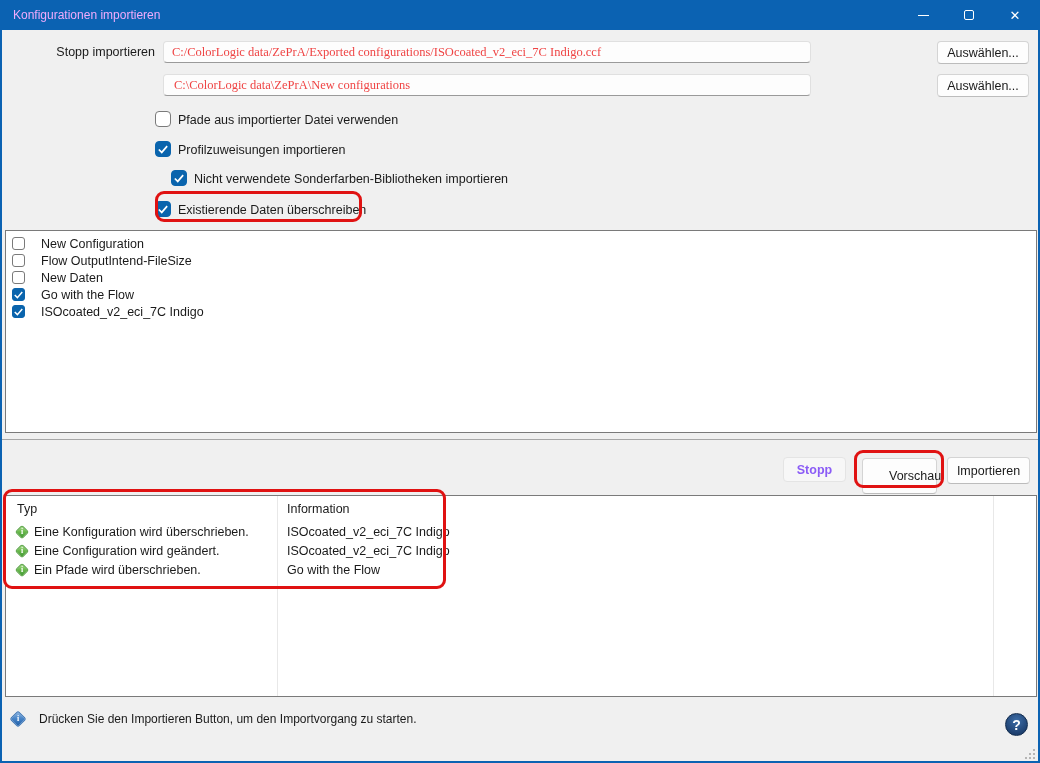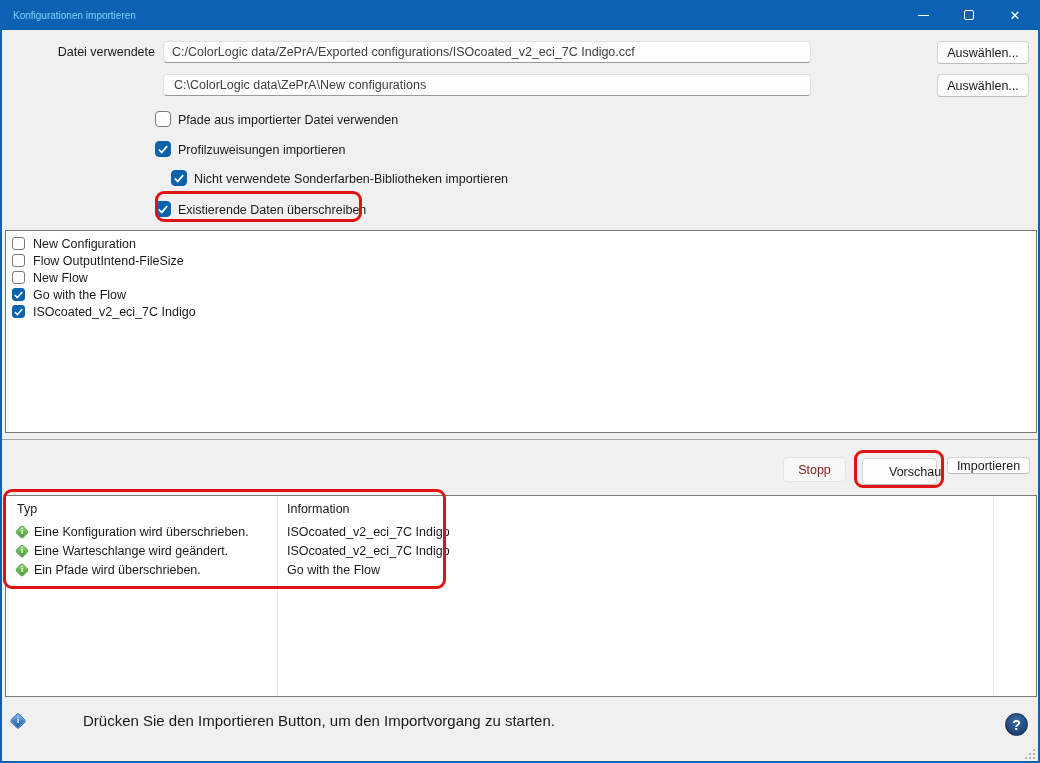--- a/index.html
+++ b/index.html
@@ -5,49 +5,49 @@
   * { box-sizing: border-box; }
   body { margin: 0; background:#cfcfcf; font-family:"Liberation Sans", sans-serif; }
   .window{
     position:relative; width:1040px; height:763px; background:#f0f0f0;
     border-left:2px solid #0b62b2; border-right:2px solid #0b62b2; border-bottom:2px solid #0b62b2;
     overflow:hidden; color:#1a1a1a;
   }
   
   .titlebar{ position:absolute; top:0; left:0; right:0; height:30px; background:#0b62b2;
     display:flex; align-items:center; }
-  .titlebar .title{ color:#7dd3fc; font-size:10px; padding-left:11px; flex:1; }
+  .titlebar .title{ color:#f0abfc; font-size:12px; padding-left:11px; flex:1; }
   .wc-btn{ width:46px; height:30px; display:flex; align-items:center; justify-content:center; cursor:pointer; }
   .wc-min{ width:11px; height:1px; background:#fff; display:block; }
   .wc-max{ width:10px; height:10px; border:1px solid #fff; border-radius:2px; display:block; }
   .wc-x{ color:#fff; font-size:13px; line-height:1; }
   
   .flabel{ position:absolute; width:153px; text-align:right; font-size:12.5px; line-height:22px; }
   .tfield{ position:absolute; height:22px; width:648px; left:161px; background:#fdfdfd;
     border:1px solid #e0e0e0; border-bottom:1px solid #9a9a9a; border-radius:4px;
-    font-size:12.5px; padding:0 8px; color:#404040; font-family:Liberation Sans, sans-serif; }
+    font-size:12.5px; padding:0 8px; color:#ef4444; font-family:Liberation Serif, serif; }
   .btn{ position:absolute; background:#fdfdfd; border:1px solid #d4d4d4; border-bottom-color:#bcbcbc;
     border-radius:4px; font-size:12.5px; color:#1a1a1a; text-align:center;
     font-family:"Liberation Sans",sans-serif; cursor:pointer; padding:0; }
-  .btn.disabled{ color:#7f1d1d; background:#f7f7f7; border-color:#e4e4e4; cursor:default; }
+  .btn.disabled{ color:#8b5cf6; background:#f7f7f7; border-color:#e4e4e4; cursor:default;font-weight:bold; }
   
   .opt{ position:absolute; left:153px; display:flex; align-items:flex-end; height:19px; }
   .cb{ width:16px; height:16px; border:1px solid #7a7a7a; border-radius:4px; background:#fff;
     display:inline-flex; align-items:center; justify-content:center; flex:0 0 auto; cursor:pointer; }
   .cb svg{ display:none; }
   .cb.checked{ background:#0a64ad; border-color:#0a64ad; }
   .cb.checked svg{ display:block; }
   .opt .lbl{ margin-left:7px; font-size:12.5px; white-space:nowrap; }
   
   .listbox{ position:absolute; left:3px; top:230px; width:1032px; height:203px;
     background:#fff; border:1px solid #7a7a7a; padding:4px 6px; }
   .litem{ display:flex; align-items:center; height:17px; }
   .litem .cb{ width:13px; height:13px; border-radius:3px; }
   .litem .cb svg{ width:9px; height:8px; }
-  .litem .lbl{ margin-left:8px; font-size:12.5px; white-space:nowrap; }
+  .litem .lbl{ margin-left:16px; font-size:12.5px; white-space:nowrap; }
   
   .separator{ position:absolute; left:0; right:0; top:439px; height:1px; background:#a6a6a6; }
   
   .rtable{ position:absolute; left:3px; top:495px; width:1032px; height:202px;
     background:#fff; border:1px solid #7a7a7a; font-size:12.5px; }
   .rtable .vline{ position:absolute; top:0; bottom:0; width:1px; background:#e8e8e8; }
   .thead{ position:absolute; top:6px; left:0; right:8px; height:18px; }
   .th-typ{ position:absolute; left:11px; }
   .th-info{ position:absolute; left:281px;text-align:center; }
   .trow{ position:absolute; left:0; right:0; height:19px; display:block; }
@@ -55,21 +55,21 @@
   .trow .cell-info{ position:absolute; left:281px; }
   
   .diamond{ width:10px; height:10px; transform:rotate(45deg); border-radius:2px;
     display:inline-flex; align-items:center; justify-content:center; flex:0 0 auto; }
   .diamond.green{ background:linear-gradient(135deg,#a8dd8a 0%, #6cbb4e 45%, #3f9632 100%); border:1px solid #58a145;}
   .diamond.blue{ background:linear-gradient(135deg,#8fb9e6 0%, #4a86c8 45%, #1f5ea8 100%); border:1px solid #3a74b5;}
   .diamond i{ transform:rotate(-45deg); font-style:normal; font-weight:bold; color:#fff;
     font-size:8px; line-height:1; font-family:"Liberation Serif",serif; }
   
   .status{ position:absolute; left:10px; top:712px; display:flex; align-items:center; gap:15px; }
-  .status .msg{ font-size:15px;margin-left:44px; }
+  .status .msg{ font-size:12px; }
   .status .diamond{ width:12px; height:12px; }
   .helpbtn{ position:absolute; left:1003px; top:713px; width:23px; height:23px; border-radius:50%;
     background:radial-gradient(circle at 50% 32%, #3e6ea8 0%, #1d3f6e 70%, #14headas 100%);
     background:radial-gradient(circle at 50% 32%, #3e6ea8 0%, #1d3f6e 75%);
     border:1px solid #122c4e; color:#fff; display:flex; align-items:center; justify-content:center;
     font-size:14px; font-weight:bold; cursor:pointer; }
   .grip{ position:absolute; right:3px; bottom:2px; width:12px; height:12px; }
   .grip b{ position:absolute; width:2px; height:2px; background:#b5b5b5; }
   
   .redbox{ position:absolute; border:3px solid #e01212; border-radius:9px; display:none; pointer-events:none; }
@@ -86,21 +86,21 @@
         <span class="wc-min"></span>
       </span>
     <span class="wc-btn">
         <span class="wc-max"></span>
       </span>
     <span class="wc-btn">
         <span class="wc-x">✕</span>
       </span>
   </div>
 
-  <div class="flabel" style="top:41px; left:0;">Datei verwendete</div>
+  <div class="flabel" style="top:41px; left:0;">Stopp importieren</div>
   <input class="tfield" style="top: 41px;" value="C:/ColorLogic data/ZePrA/Exported configurations/ISOcoated_v2_eci_7C Indigo.ccf">
   <button class="btn" style="left:935px; top:41px; width:92px; height:23px;">Auswählen...</button>
 
   <input class="tfield" style="top: 74px; padding-left: 10px;" value="C:\ColorLogic data\ZePrA\New configurations">
   <button class="btn" style="left:935px; top:74px; width:92px; height:23px;">Auswählen...</button>
 
   <div class="opt" style="top:108px;">
     <span class="cb">
       
     </span>
@@ -142,21 +142,21 @@
     <div class="litem">
       <span class="cb">
         
       </span>
       <span class="lbl">Flow OutputIntend-FileSize</span>
     </div>
     <div class="litem">
       <span class="cb">
         
       </span>
-      <span class="lbl">New Flow</span>
+      <span class="lbl">New Daten</span>
     </div>
     <div class="litem">
       <span class="cb checked">
         <svg viewBox="0 0 12 10">
             <polyline points="1,5 4.5,8.5 11,1" fill="none" stroke="#fff" stroke-width="2"></polyline>
           </svg>
       </span>
       <span class="lbl">Go with the Flow</span>
     </div>
     <div class="litem">
@@ -165,22 +165,22 @@
             <polyline points="1,5 4.5,8.5 11,1" fill="none" stroke="#fff" stroke-width="2"></polyline>
           </svg>
       </span>
       <span class="lbl">ISOcoated_v2_eci_7C Indigo</span>
     </div>
   </div>
 
   <div class="separator"></div>
 
   <button class="btn disabled" style="left:781px; top:457px; width:63px; height:25px;">Stopp</button>
-  <button class="btn" style="left:860px; top:458px; width:75px; height:27px;padding-left:26px;">Vorschau</button>
-  <button class="btn" style="left:945px; top:457px; width:83px; height:17px;">Importieren</button>
+  <button class="btn" style="left:860px; top:458px; width:75px; height:36px;padding-left:26px;">Vorschau</button>
+  <button class="btn" style="left:945px; top:457px; width:83px; height:27px;">Importieren</button>
   <div class="redbox visible" style="left:852px; top:450px; width:90px; height:38px;"></div>
 
   <div class="rtable">
     <div class="vline" style="left:271px;"></div>
     <div class="vline" style="left:987px;"></div>
     <div class="thead">
       <span class="th-typ">Typ</span>
       <span class="th-info">Information</span>
     </div>
     <div class="trow" style="top:29px;">
@@ -190,21 +190,21 @@
           </span>
         <span>Eine Konfiguration wird überschrieben.</span>
       </span>
       <span class="cell-info">ISOcoated_v2_eci_7C Indigo</span>
     </div>
     <div class="trow" style="top:48px;">
       <span class="cell-typ">
         <span class="diamond green">
             <i>i</i>
           </span>
-        <span>Eine Warteschlange wird geändert.</span>
+        <span>Eine Configuration wird geändert.</span>
       </span>
       <span class="cell-info">ISOcoated_v2_eci_7C Indigo</span>
     </div>
     <div class="trow" style="top:67px;">
       <span class="cell-typ">
         <span class="diamond green">
             <i>i</i>
           </span>
         <span>Ein Pfade wird überschrieben.</span>
       </span>

